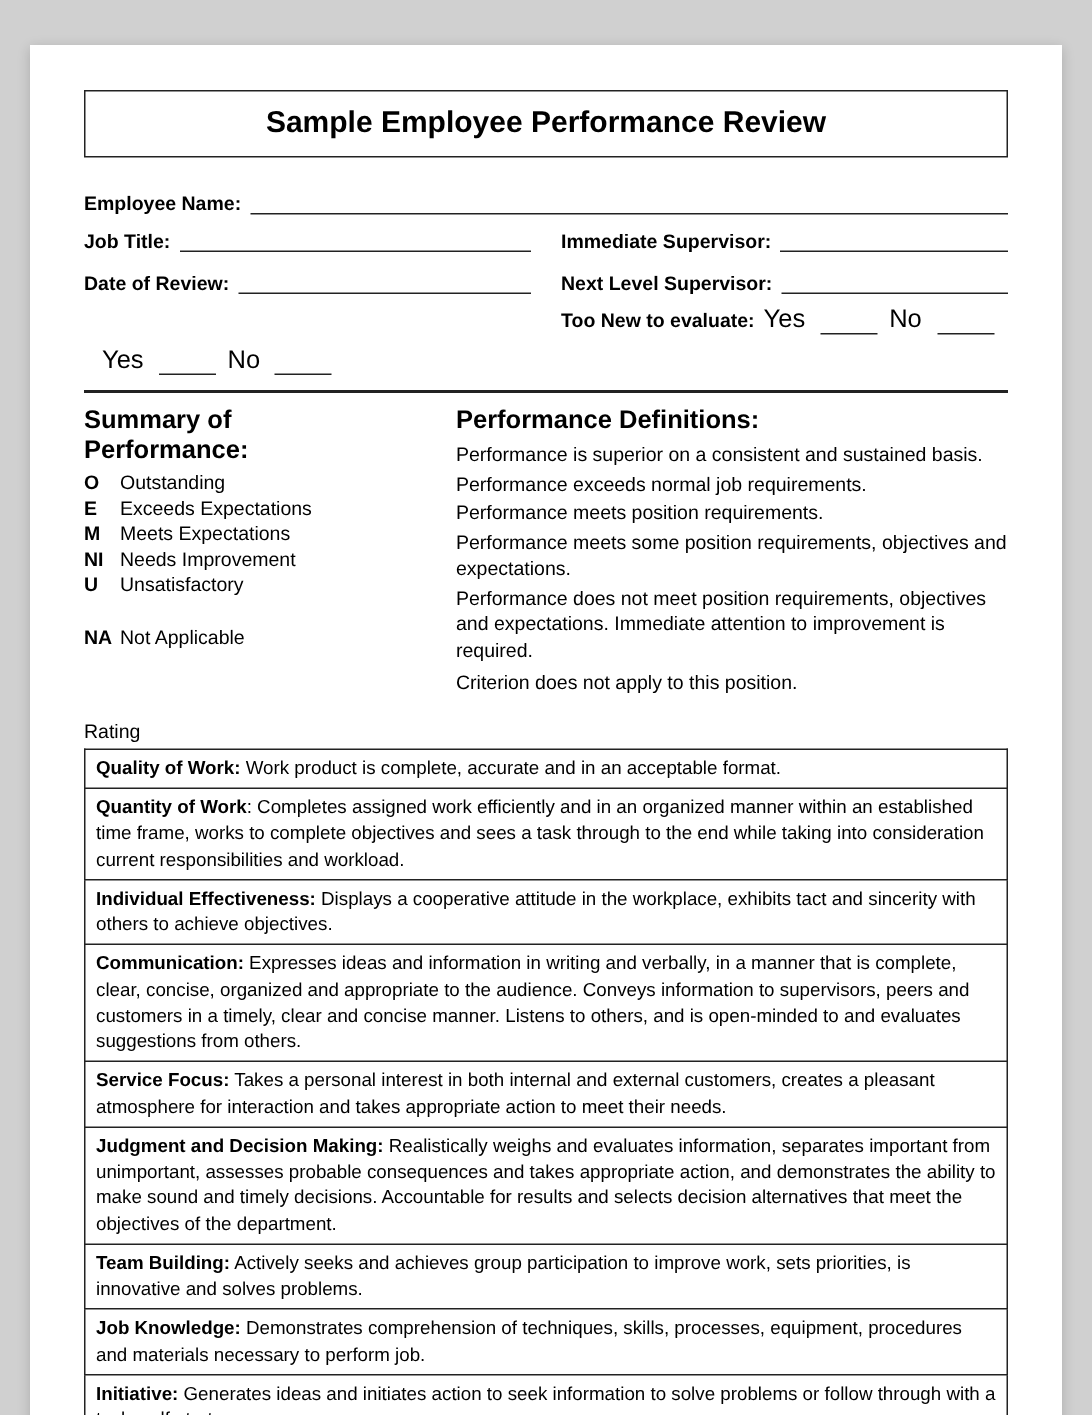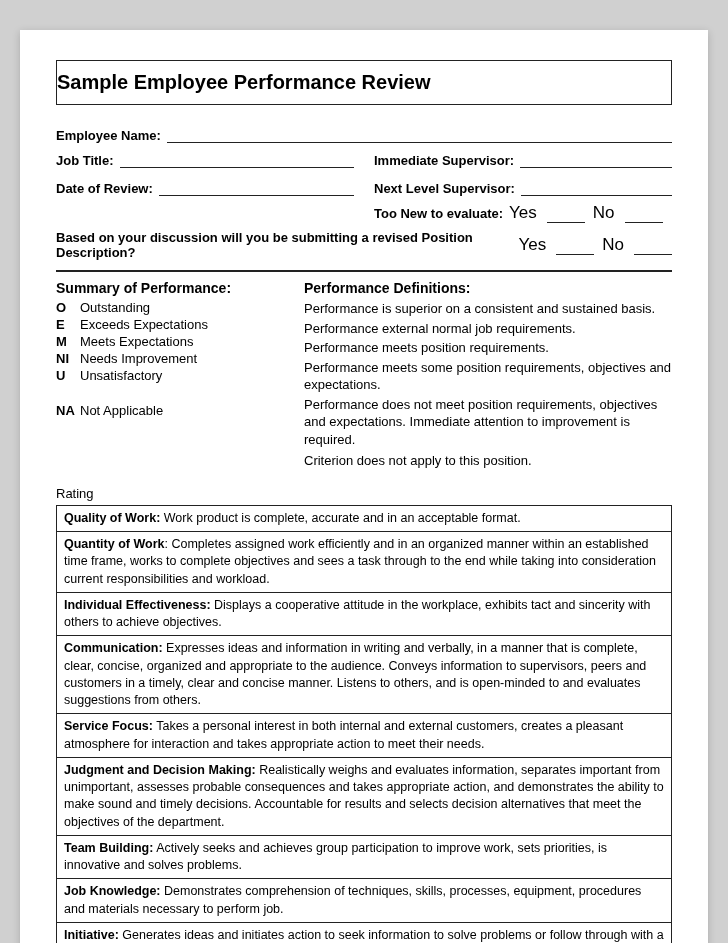--- a/index.html
+++ b/index.html
@@ -14,20 +14,21 @@
       min-height: 943px;
     }
     .page {
       background: #fff;
       width: 688px;
       padding: 30px 36px 30px 36px;
       box-shadow: 0 2px 8px rgba(0,0,0,0.18);
     }
     .title-box {
       border: 1.5px solid #222;
+      text-align: center;
       padding: 10px 0;
       margin-bottom: 6px;
     }
     .title-box h1 {
       font-size: 20px;
       font-weight: bold;
       font-family: Arial, sans-serif;
     }
     .header-fields {
       width: 100%;
@@ -88,21 +89,21 @@
     .perf-left {
       width: 200px;
       flex-shrink: 0;
     }
     .perf-right {
       flex: 1;
       margin-left: 48px;
     }
     .perf-header {
       font-weight: bold;
-      font-size: 14px;
+      font-size: 17px;
       margin-bottom: 4px;
     }
     .perf-row {
       display: flex;
       gap: 0;
       margin-bottom: 2px;
       font-size: 13px;
     }
     .perf-code {
       width: 24px;
@@ -188,21 +189,20 @@
         <div class="yn-group">
           <span class="yn-label">Yes</span>
           <div class="yn-line"></div>
           <span class="yn-label">No</span>
           <div class="yn-line"></div>
         </div>
       </div>
     </div>
 
     <div class="field-row" style="align-items:center; margin-top:6px;">
-      <span style="font-weight:bold; font-size:13px; flex:1;">Based on your discussion will you be submitting a revised Position Description?</span>
       <div class="yn-group" style="margin-left:12px;">
         <span class="yn-label">Yes</span>
         <div class="yn-line"></div>
         <span class="yn-label">No</span>
         <div class="yn-line"></div>
       </div>
     </div>
   </div>
 
   <div class="double-line"></div>
@@ -232,21 +232,21 @@
         <span class="perf-name">Unsatisfactory</span>
       </div>
       <div class="perf-row na-row" style="margin-top:20px;">
         <span class="perf-code" style="font-weight:bold;">NA</span>
         <span class="perf-name">Not Applicable</span>
       </div>
     </div>
     <div class="perf-right">
       <div class="perf-header">Performance Definitions:</div>
       <div class="perf-def">Performance is superior on a consistent and sustained basis.</div>
-      <div class="perf-def">Performance external normal job requirements.</div>
+      <div class="perf-def">Performance exceeds normal job requirements.</div>
       <div class="perf-def">Performance meets position requirements.</div>
       <div class="perf-def">Performance meets some position requirements, objectives and expectations.</div>
       <div class="perf-def">Performance does not meet position requirements, objectives and expectations. Immediate attention to improvement is required.</div>
       <div class="perf-def" style="margin-top:4px;">Criterion does not apply to this position.</div>
     </div>
   </div>
 
   <div class="rating-label">Rating</div>
 
   <table class="rating-table">

